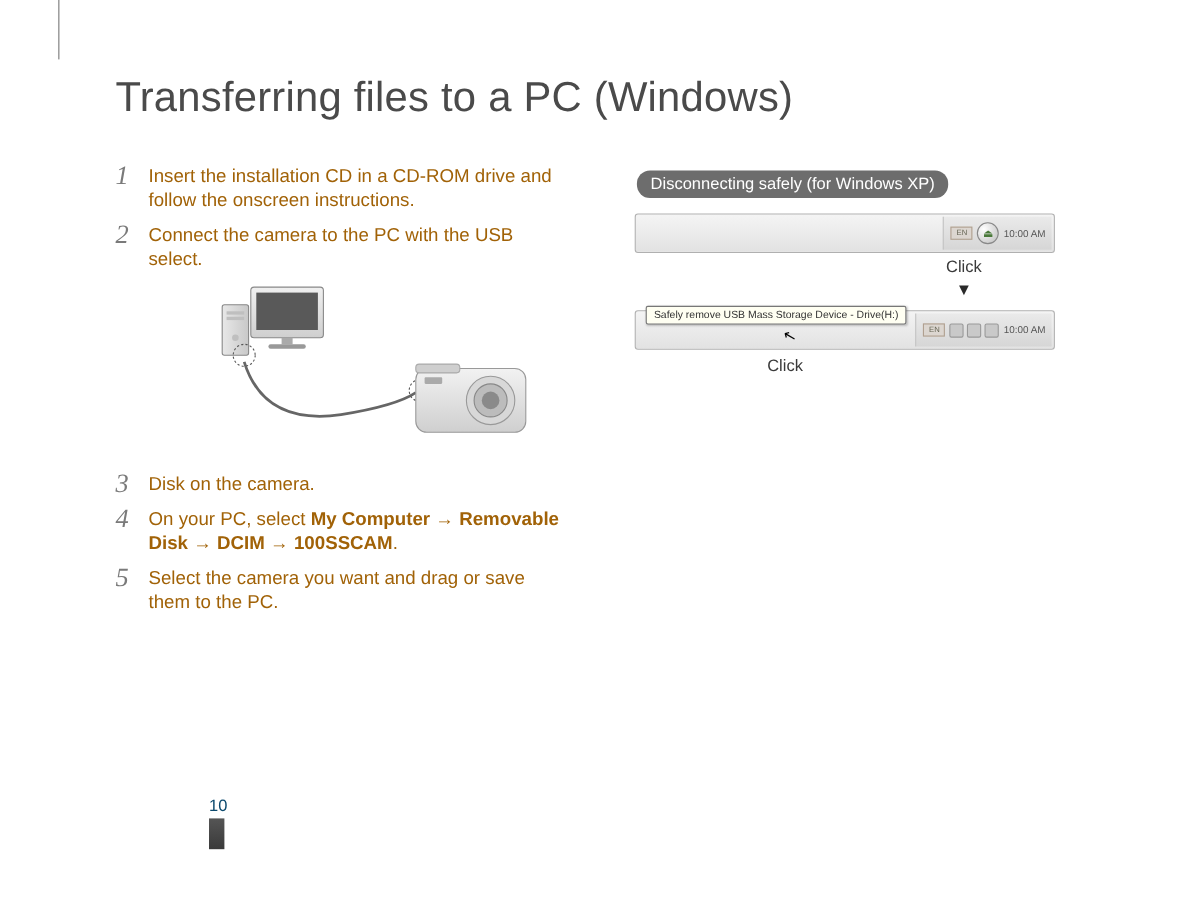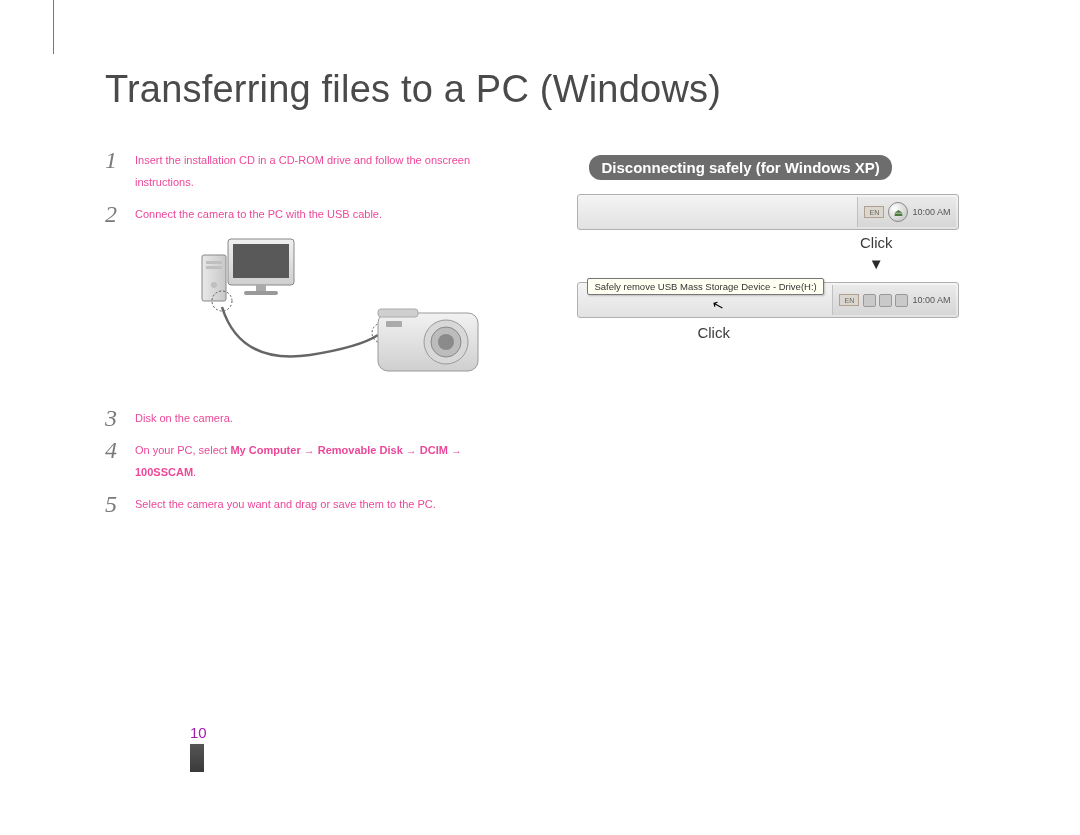--- a/index.html
+++ b/index.html
@@ -54,40 +54,40 @@
   .step-num {
     font-style: italic;
     font-family: Georgia, "Times New Roman", serif;
     font-size: 24px;
     color: #7a7a7a;
     width: 30px;
     line-height: 22px;
     flex-shrink: 0;
   }
   .step-text {
-    font-size: 11px;
+    font-size: 17px;
     line-height: 22px;
-    color: #ec4899;
+    color: #a16207;
   }
   .step-text b { font-weight: bold; }
   .illus {
     margin: 10px 0 22px 55px;
     position: relative;
     width: 330px;
     height: 150px;
   }
   .sidebox-title {
     display: inline-block;
     background: #6d6d6d;
     color: #fff;
-    font-weight: bold;
+    font-weight: normal;
     font-size: 15px;
     padding: 4px 12px;
     border-radius: 12px;
-    margin-left: 12px;
+    margin-left: 2px;
   }
   .tray {
     margin-top: 14px;
     border: 1px solid #b0b0b0;
     height: 34px;
     width: 380px;
     background: linear-gradient(#f4f4f4,#e2e2e2);
     border-radius: 3px;
     position: relative;
   }
@@ -155,21 +155,21 @@
     font-size: 15px;
     color: #3a3a3a;
     margin-left: 120px;
     margin-top: 6px;
   }
   .page-num {
     position: absolute;
     left: 190px;
     top: 724px;
     font-size: 15px;
-    color: #a21caf;
+    color: #0c4a6e;
   }
   .page-bar {
     position: absolute;
     left: 190px;
     top: 744px;
     width: 14px;
     height: 28px;
     background: linear-gradient(#555,#3a3a3a);
   }
   .mini-icons { display:flex; gap:3px; align-items:center; }
@@ -186,21 +186,21 @@
   <div class="columns">
     <div class="col-left">
 
       <div class="step">
         <div class="step-num">1</div>
         <div class="step-text">Insert the installation CD in a CD-ROM drive and follow the onscreen instructions.</div>
       </div>
 
       <div class="step">
         <div class="step-num">2</div>
-        <div class="step-text">Connect the camera to the PC with the USB cable.</div>
+        <div class="step-text">Connect the camera to the PC with the USB select.</div>
       </div>
 
       <div class="illus">
         <svg width="330" height="150">
 
           <rect x="68" y="4" width="66" height="46" rx="3" fill="url(#gm)" stroke="#888"></rect>
           <rect x="73" y="9" width="56" height="34" fill="#595959"></rect>
           <rect x="96" y="50" width="10" height="6" fill="#aaa"></rect>
           <rect x="84" y="56" width="34" height="4" rx="2" fill="#999"></rect>
 

